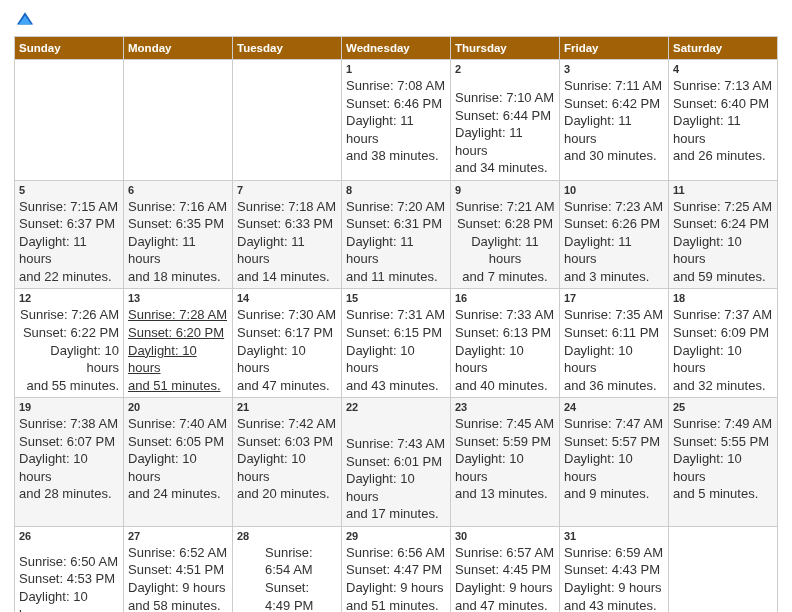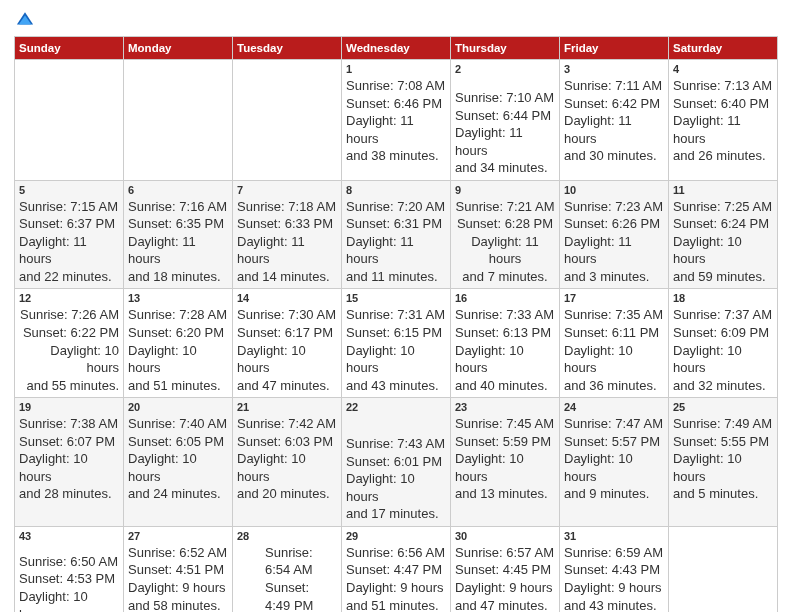--- a/index.html
+++ b/index.html
@@ -54,21 +54,21 @@
     .location-title {
       font-size: 13px;
       color: #555;
     }
     .calendar-table {
       width: 100%;
       border-collapse: collapse;
       table-layout: fixed;
     }
     .calendar-table th {
-      background-color: #b91c1c;
+      background-color: #a16207;
       color: #fff;
       font-size: 11.5px;
       font-weight: bold;
       padding: 5px 4px;
       text-align: left;
       border: 1px solid #ccc;
     }
     .calendar-table td {
       border: 1px solid #ccc;
       vertical-align: top;
@@ -217,21 +217,21 @@
         <tr>
           <td>
             <div class="day-number">12</div>
             <div class="day-info" style="white-space: pre-line; text-align: right;">Sunrise: 7:26 AM
 Sunset: 6:22 PM
 Daylight: 10 hours
 and 55 minutes.</div>
           </td>
           <td>
             <div class="day-number">13</div>
-            <div class="day-info" style="white-space: pre-line;">Sunrise: 7:28 AM
+            <div class="day-info" style="white-space: pre-line; text-decoration: underline;">Sunrise: 7:28 AM
 Sunset: 6:20 PM
 Daylight: 10 hours
 and 51 minutes.</div>
           </td>
           <td>
             <div class="day-number">14</div>
             <div class="day-info" style="white-space: pre-line;">Sunrise: 7:30 AM
 Sunset: 6:17 PM
 Daylight: 10 hours
 and 47 minutes.</div>
@@ -311,21 +311,21 @@
           <td>
             <div class="day-number">25</div>
             <div class="day-info" style="white-space: pre-line;">Sunrise: 7:49 AM
 Sunset: 5:55 PM
 Daylight: 10 hours
 and 5 minutes.</div>
           </td>
         </tr>
         <tr>
           <td>
-            <div class="day-number">43</div>
+            <div class="day-number">26</div>
             <div class="day-info" style="white-space: pre-line; margin-top: 11px;">Sunrise: 6:50 AM
 Sunset: 4:53 PM
 Daylight: 10 hours
 and 2 minutes.</div>
           </td>
           <td>
             <div class="day-number">27</div>
             <div class="day-info" style="white-space: pre-line;">Sunrise: 6:52 AM
 Sunset: 4:51 PM
 Daylight: 9 hours

